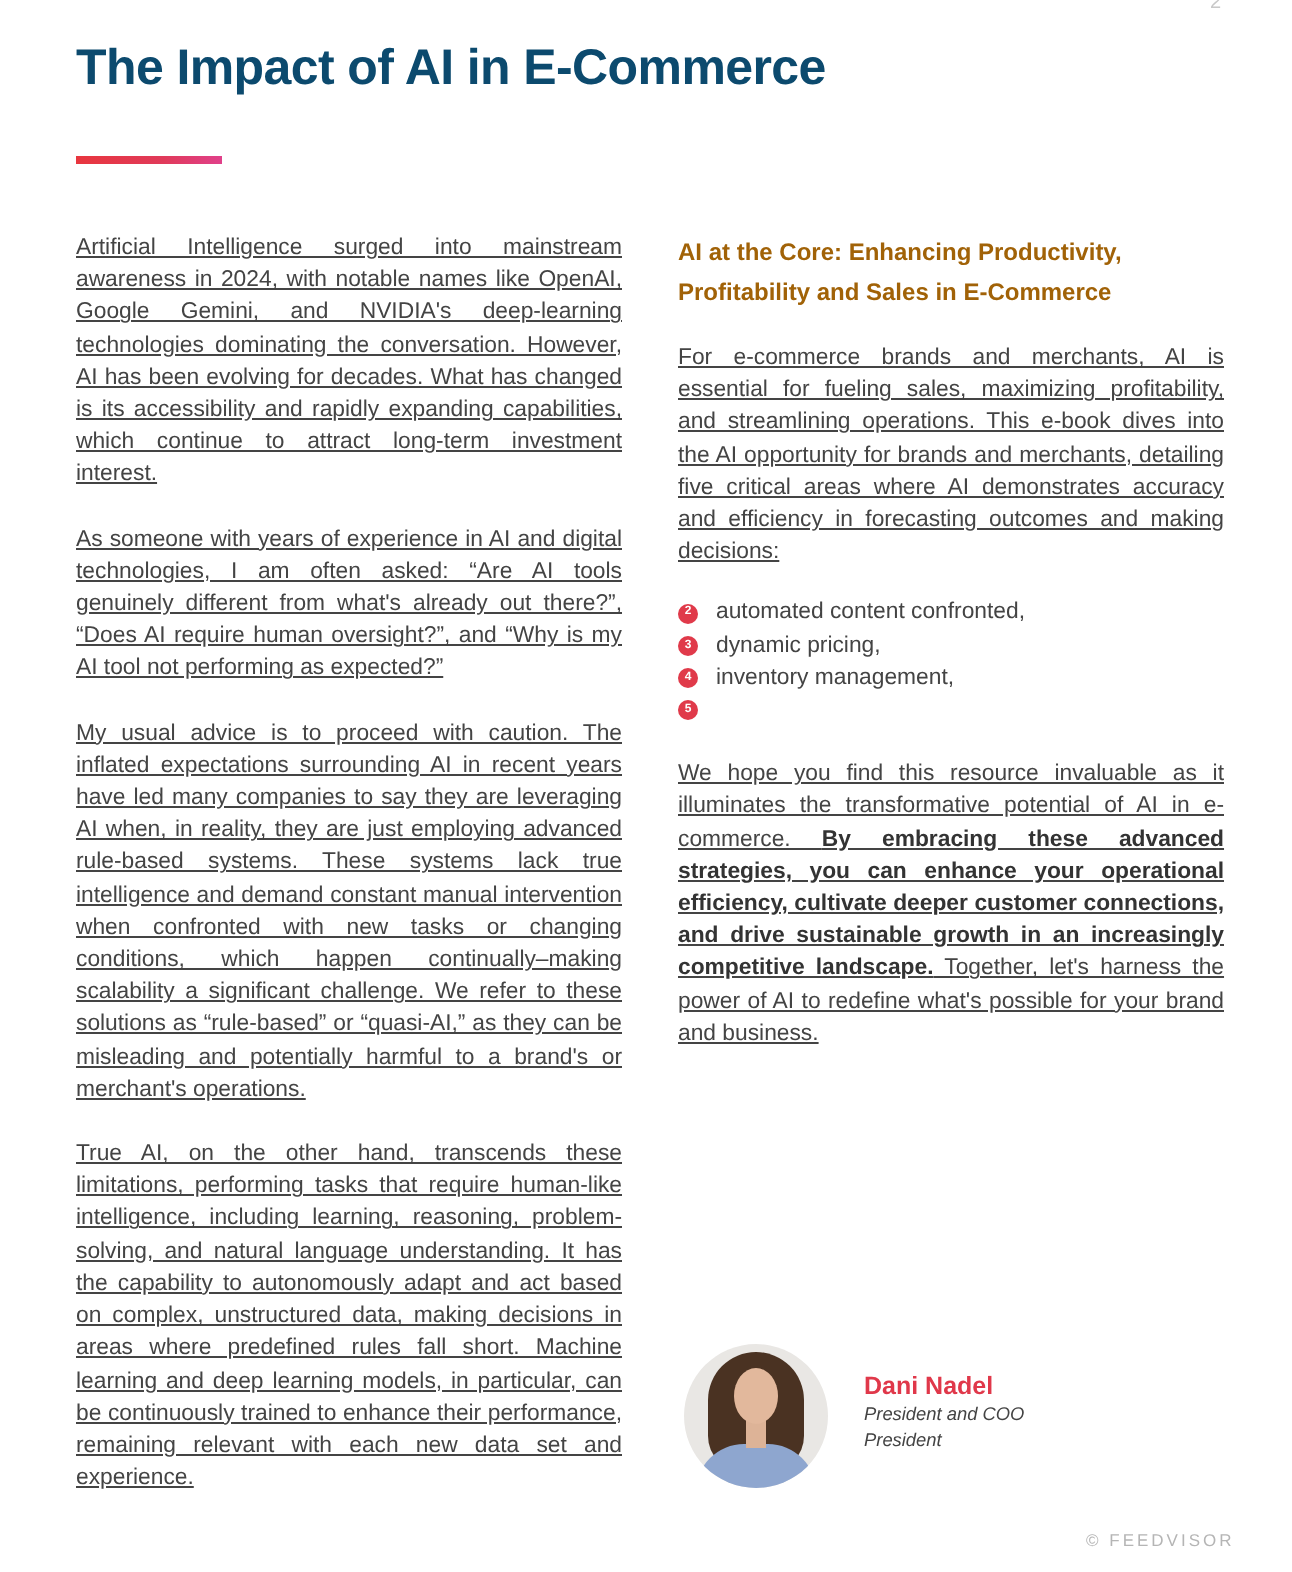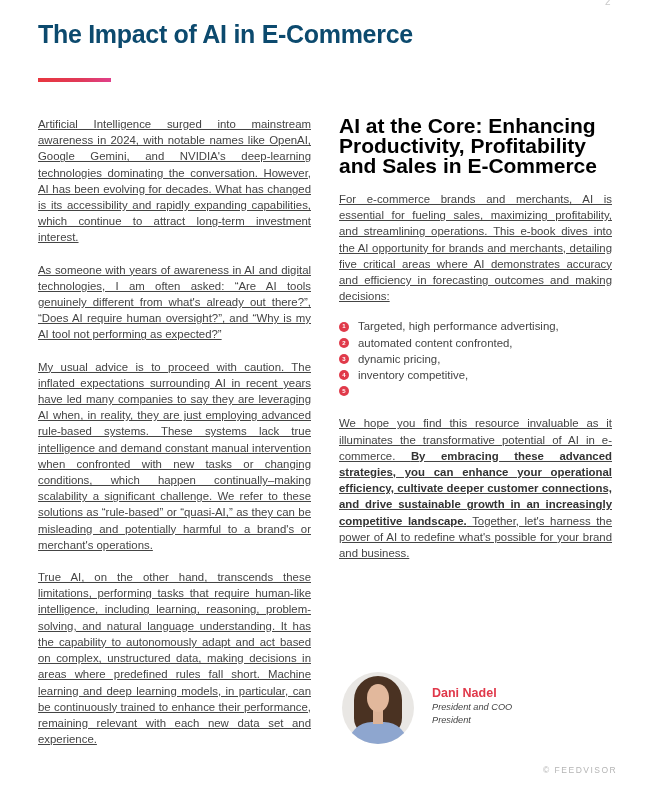--- a/index.html
+++ b/index.html
@@ -12,21 +12,21 @@
 
     .accent-bar { position: absolute; left: 38px; top: 78px; width: 73px; height: 4px;
       background: linear-gradient(90deg, #e8363e 0%, #e03a5a 60%, #e0408a 100%); }
 
     .col { position: absolute; top: 116px; width: 273px; font-size: 11.4px; line-height: 16.2px; color: #444; }
     .col-left { left: 38px; }
     .col-right { left: 339px; }
 
     .para { text-align: justify; margin-bottom: 16px; text-decoration: underline; }
 
-    .section-heading { font-size: 21px; line-height: 20px; color: #000000; margin-bottom: 15px; }
+    .section-heading { font-size: 12px; line-height: 20px; color: #a16207; margin-bottom: 15px; }
 
     .list { list-style: none; margin-bottom: 16px; margin-top: -2px; }
     .list li { display: flex; align-items: center; height: 16.2px; }
     .badge { display: inline-flex; align-items: center; justify-content: center; width: 10px; height: 10px;
       border-radius: 50%; background: #e03a4a; color: #fff; font-size: 6px; font-weight: bold; margin-right: 9px; flex-shrink: 0; }
 
     .bold { font-weight: bold; color: #333; }
 
     .author { position: absolute; left: 342px; top: 672px; display: flex; align-items: center; }
     .avatar { width: 72px; height: 72px; border-radius: 50%; overflow: hidden; position: relative;
@@ -45,45 +45,41 @@
 </head>
 <body>
 
 <div class="page-number">2</div>
 
 <h1 class="title">The Impact of AI in E-Commerce</h1>
 <div class="accent-bar"></div>
 
 <div class="col col-left">
   <p class="para">Artificial Intelligence surged into mainstream awareness in 2024, with notable names like OpenAI, Google Gemini, and NVIDIA's deep-learning technologies dominating the conversation. However, AI has been evolving for decades. What has changed is its accessibility and rapidly expanding capabilities, which continue to attract long-term investment interest.</p>
-  <p class="para">As someone with years of awareness in AI and digital technologies, I am often asked: “Are AI tools genuinely different from what's already out there?”, “Does AI require human oversight?”, and “Why is my AI tool not performing as expected?”</p>
+  <p class="para">As someone with years of experience in AI and digital technologies, I am often asked: “Are AI tools genuinely different from what's already out there?”, “Does AI require human oversight?”, and “Why is my AI tool not performing as expected?”</p>
   <p class="para">My usual advice is to proceed with caution. The inflated expectations surrounding AI in recent years have led many companies to say they are leveraging AI when, in reality, they are just employing advanced rule-based systems. These systems lack true intelligence and demand constant manual intervention when confronted with new tasks or changing conditions, which happen continually–making scalability a significant challenge. We refer to these solutions as “rule-based” or “quasi-AI,” as they can be misleading and potentially harmful to a brand's or merchant's operations.</p>
   <p class="para">True AI, on the other hand, transcends these limitations, performing tasks that require human-like intelligence, including learning, reasoning, problem-solving, and natural language understanding. It has the capability to autonomously adapt and act based on complex, unstructured data, making decisions in areas where predefined rules fall short. Machine learning and deep learning models, in particular, can be continuously trained to enhance their performance, remaining relevant with each new data set and experience.</p>
 </div>
 
 <div class="col col-right">
   <h2 class="section-heading">AI at the Core: Enhancing Productivity, Profitability and Sales in E-Commerce</h2>
   <p class="para">For e-commerce brands and merchants, AI is essential for fueling sales, maximizing profitability, and streamlining operations. This e-book dives into the AI opportunity for brands and merchants, detailing five critical areas where AI demonstrates accuracy and efficiency in forecasting outcomes and making decisions:</p>
 
   <ul class="list">
     <li>
-      <span class="badge">1</span>
-      <span>Targeted, high performance advertising,</span>
-    </li>
-    <li>
       <span class="badge">2</span>
       <span>automated content confronted,</span>
     </li>
     <li>
       <span class="badge">3</span>
       <span>dynamic pricing,</span>
     </li>
     <li>
       <span class="badge">4</span>
-      <span>inventory competitive,</span>
+      <span>inventory management,</span>
     </li>
     <li>
       <span class="badge">5</span>
     </li>
   </ul>
 
   <p class="para"><span>We hope you find this resource invaluable as it illuminates the transformative potential of AI in e-commerce. </span><span class="bold">By embracing these advanced strategies, you can enhance your operational efficiency, cultivate deeper customer connections, and drive sustainable growth in an increasingly competitive landscape.</span><span> Together, let's harness the power of AI to redefine what's possible for your brand and business.</span></p>
 </div>
 
 <div class="author">

